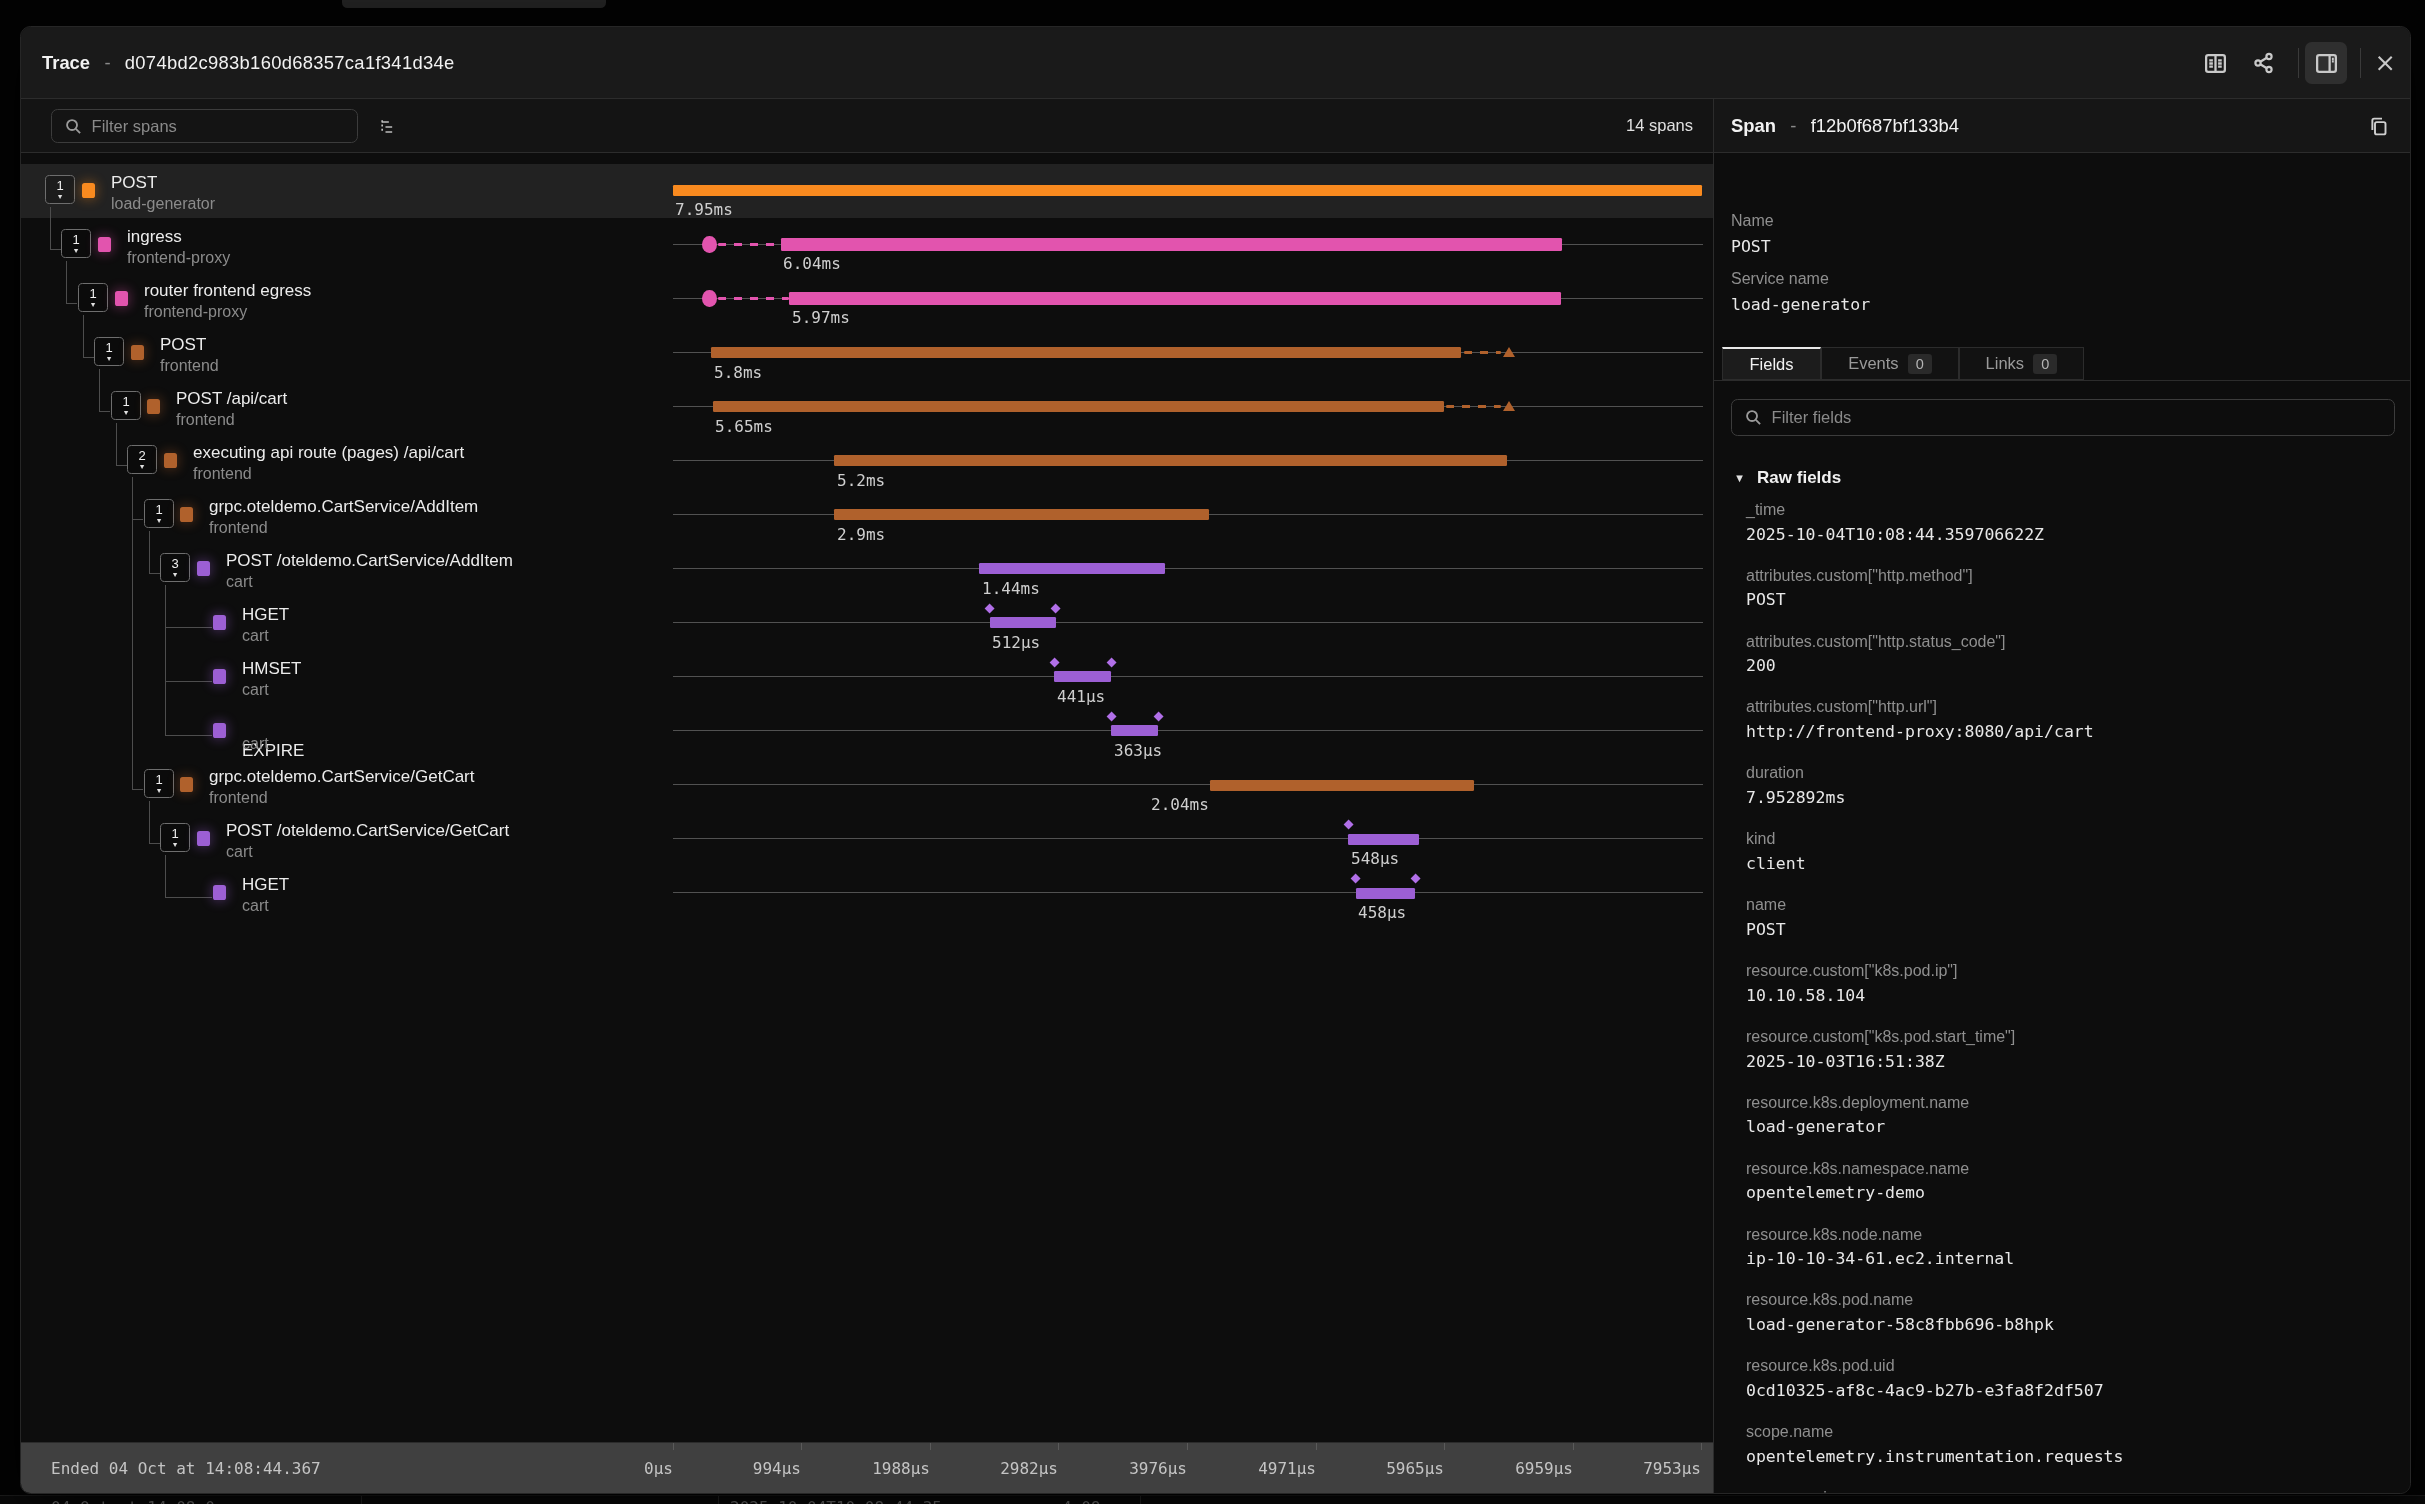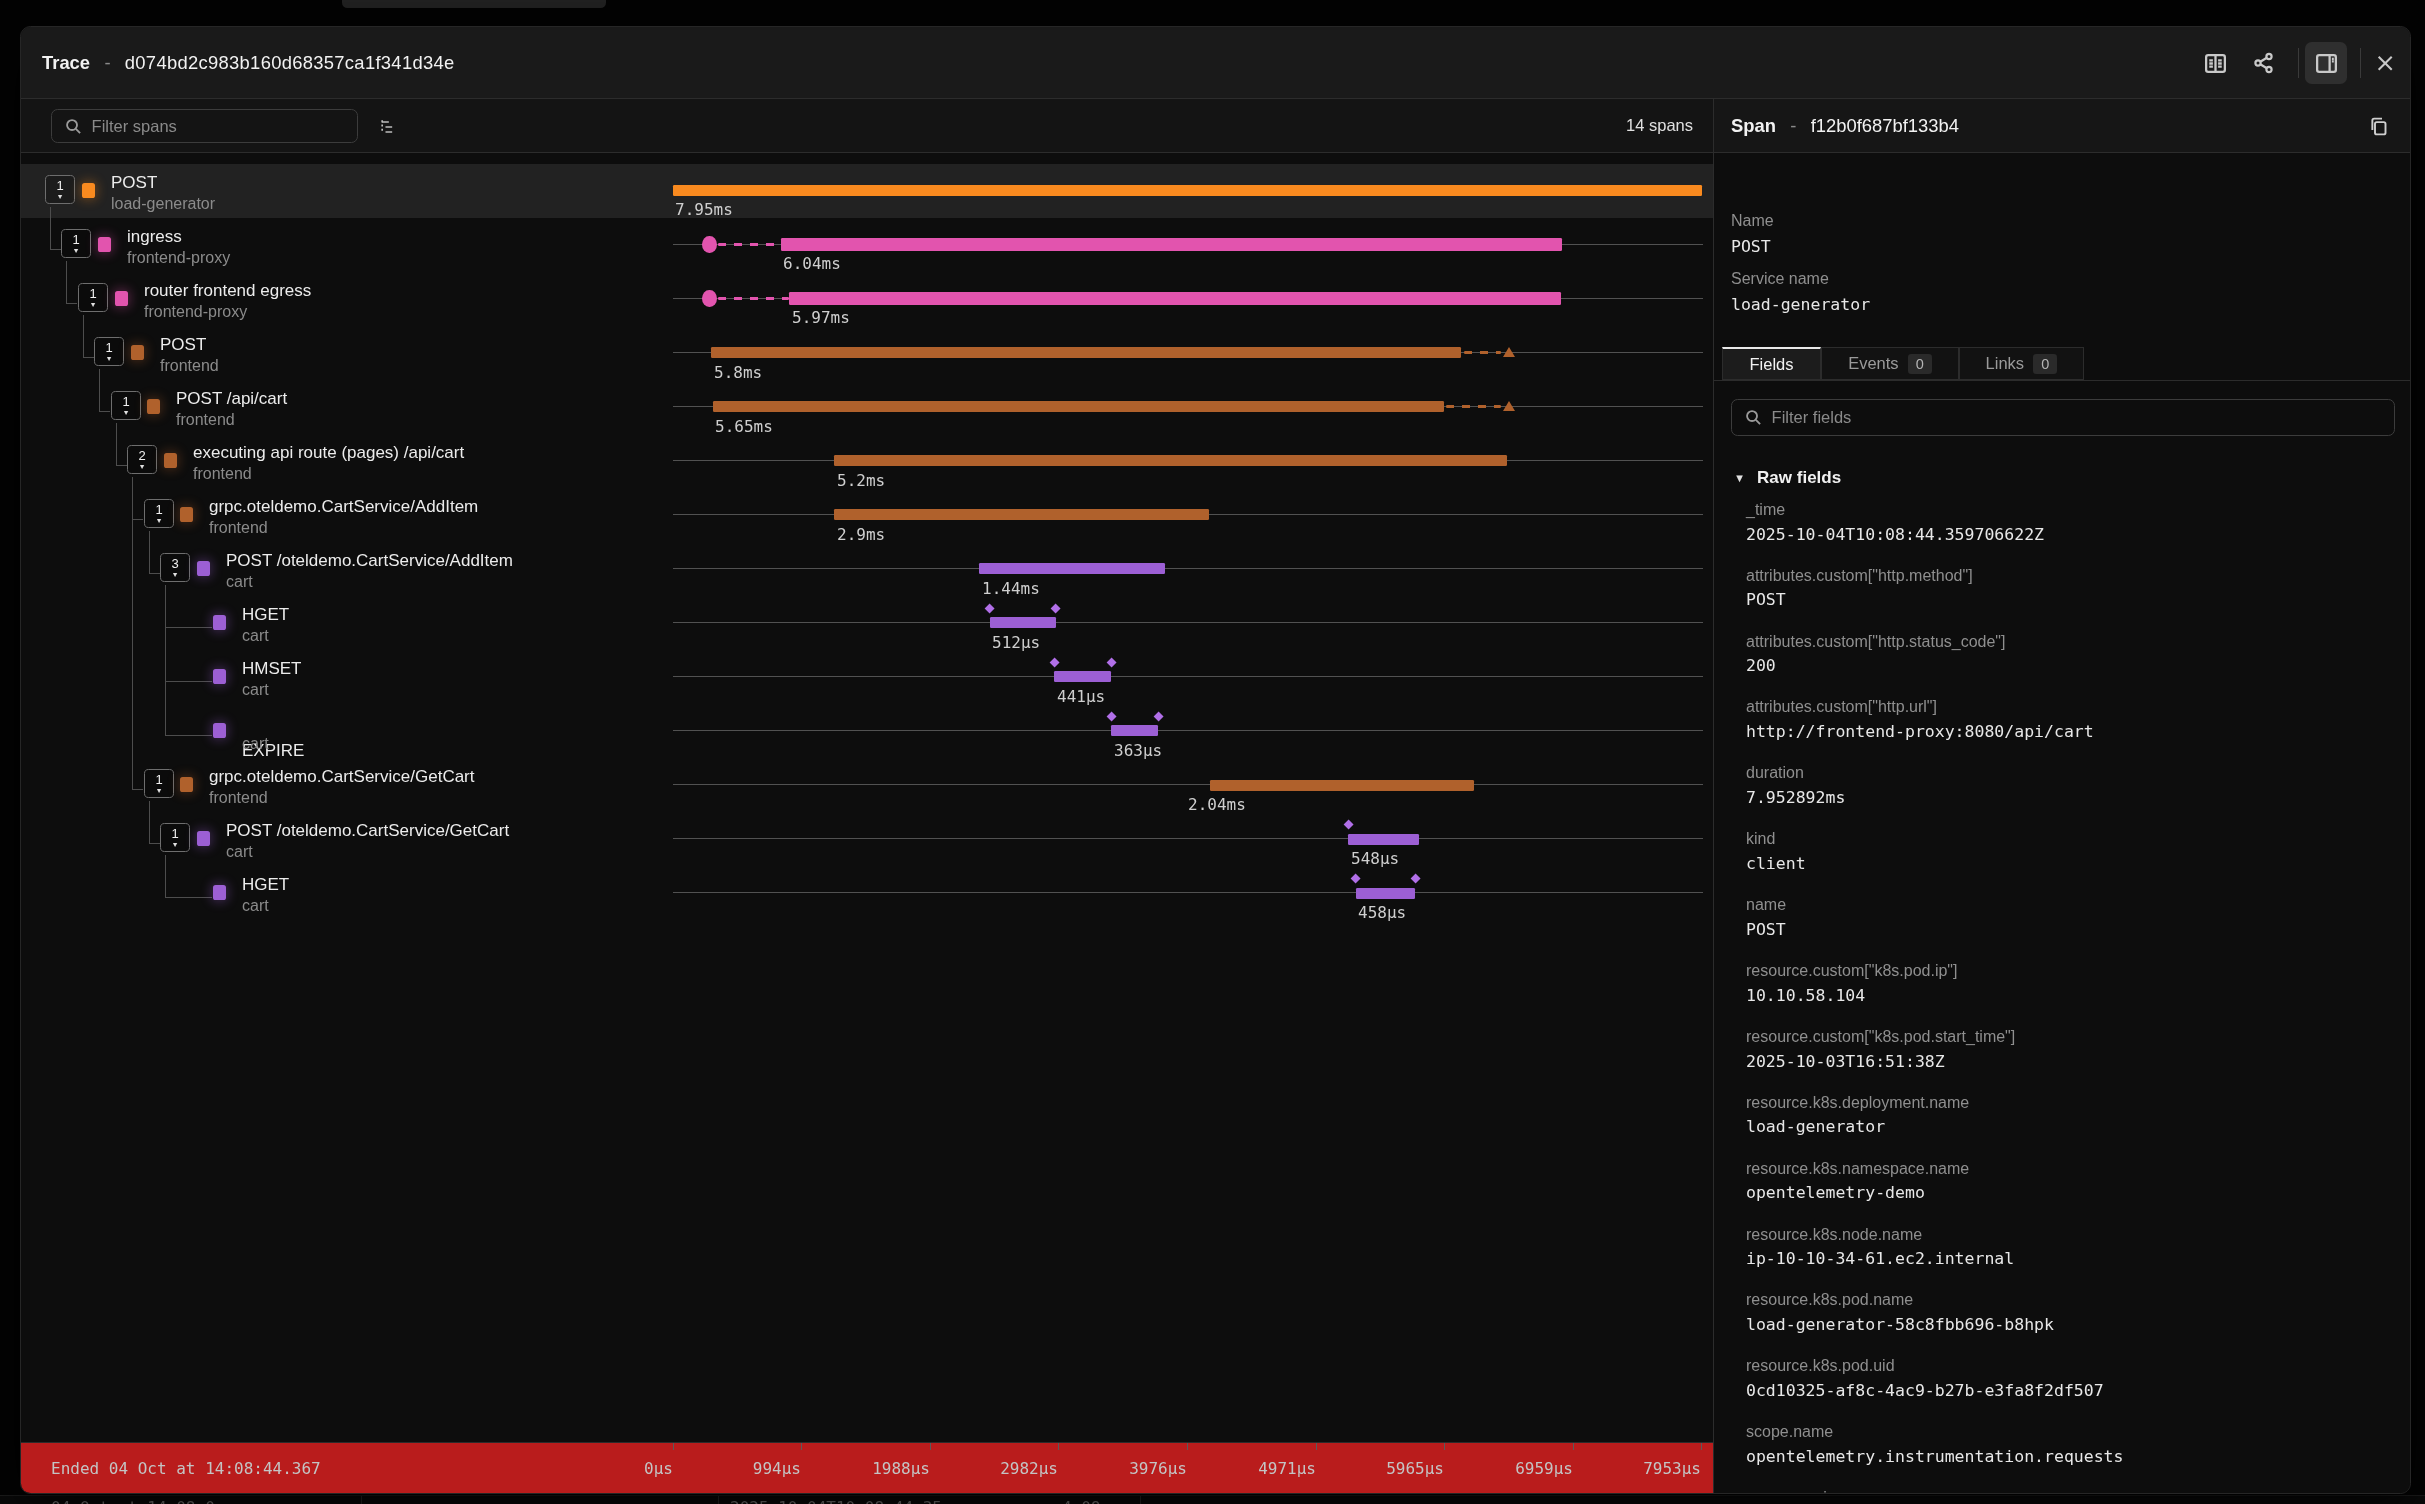--- a/index.html
+++ b/index.html
@@ -56,21 +56,21 @@
   .span-svc  { position:absolute; font-size:16px; color:#8b8b8b; white-space:nowrap; }
 
   .wf-line { position:absolute; height:1.3px; background:#8a8a8a; opacity:.55; }
   .wf-bar  { position:absolute; border-radius:1.3px; cursor:pointer; }
   .wf-label{ position:absolute; font-size:16px; color:#cfcfcf; white-space:nowrap; }
   .wf-dot  { position:absolute; width:14.5px; height:17px; border-radius:50%; }
   .wf-dash { position:absolute; height:2.6px; border-radius:1.3px; }
   .wf-tri  { position:absolute; width:0; height:0; border-left:6.6px solid transparent; border-right:6.6px solid transparent; }
   .wf-dia  { position:absolute; width:7.2px; height:7.2px; transform:rotate(45deg); }
 
-  #bottom-bar { position:absolute; left:0; right:0; bottom:0; height:51px; background:#b91c1c; border-top:0.7px solid #2b2b2b; }
+  #bottom-bar { position:absolute; left:0; right:0; bottom:0; height:51px; background:#404040; border-top:0.7px solid #2b2b2b; }
   #ended-label { position:absolute; left:30px; top:16px; font-size:16px; color:#c4c4c4; }
   .tick-mark { position:absolute; top:0; width:1.3px; height:6.6px; background:#5a5a5a; }
 
   
   #right-pane { position:absolute; left:1692px; top:72px; right:0; bottom:0; background:#0d0d0d; border-left:0.7px solid #2c2c2c; }
   #span-header { position:absolute; left:0; top:0; right:0; height:54px; background:#161616; border-bottom:0.7px solid #2c2c2c; }
   #span-title { position:absolute; left:17px; top:16px; font-size:18.4px; }
   #span-title .t { font-weight:700; color:#f2f2f2; }
   #span-title .sep { color:#8a8a8a; margin:0 9.2px; }
   #span-title .id { color:#f2f2f2; }
@@ -328,21 +328,21 @@
         <div class="conn" style="left: 111px; top: 690px; height: 1.3px; width: 11.2px;"></div>
         <div class="tree-badge" style="left: 123px; top: 670px;">
           <span class="n">1</span>
           <span class="c">▼</span>
         </div>
         <div class="svc-square" style="left: 159px; top: 678px; background: rgb(176, 97, 44); box-shadow: rgba(176, 97, 44, 0.333) 0px 0px 10.5px 2px;"></div>
         <div class="span-name" style="left: 188px; top: 668px;">grpc.oteldemo.CartService/GetCart</div>
         <div class="span-svc" style="left: 188px; top: 690px;">frontend</div>
         <div class="wf-line" style="left: 652px; top: 685px; width: 1030px;"></div>
         <div class="wf-bar" style="left: 1189px; top: 681px; width: 264px; height: 10.5px; background: rgb(176, 97, 44);"></div>
-        <div class="wf-label mono" style="left: 1167px; top: 696px;">2.04ms</div>
+        <div class="wf-label mono" style="left: 1130px; top: 696px;">2.04ms</div>
         <div class="conn" style="left: 128px; top: 702px; width: 1.3px; height: 42px;"></div>
         <div class="conn" style="left: 128px; top: 744px; height: 1.3px; width: 11.2px;"></div>
         <div class="tree-badge" style="left: 139px; top: 724px;">
           <span class="n">1</span>
           <span class="c">▼</span>
         </div>
         <div class="svc-square" style="left: 176px; top: 732px; background: rgb(156, 95, 212); box-shadow: rgba(156, 95, 212, 0.333) 0px 0px 10.5px 2px;"></div>
         <div class="span-name" style="left: 205px; top: 722px;">POST /oteldemo.CartService/GetCart</div>
         <div class="span-svc" style="left: 205px; top: 744px;">cart</div>
         <div class="wf-line" style="left: 652px; top: 739px; width: 1030px;"></div>

